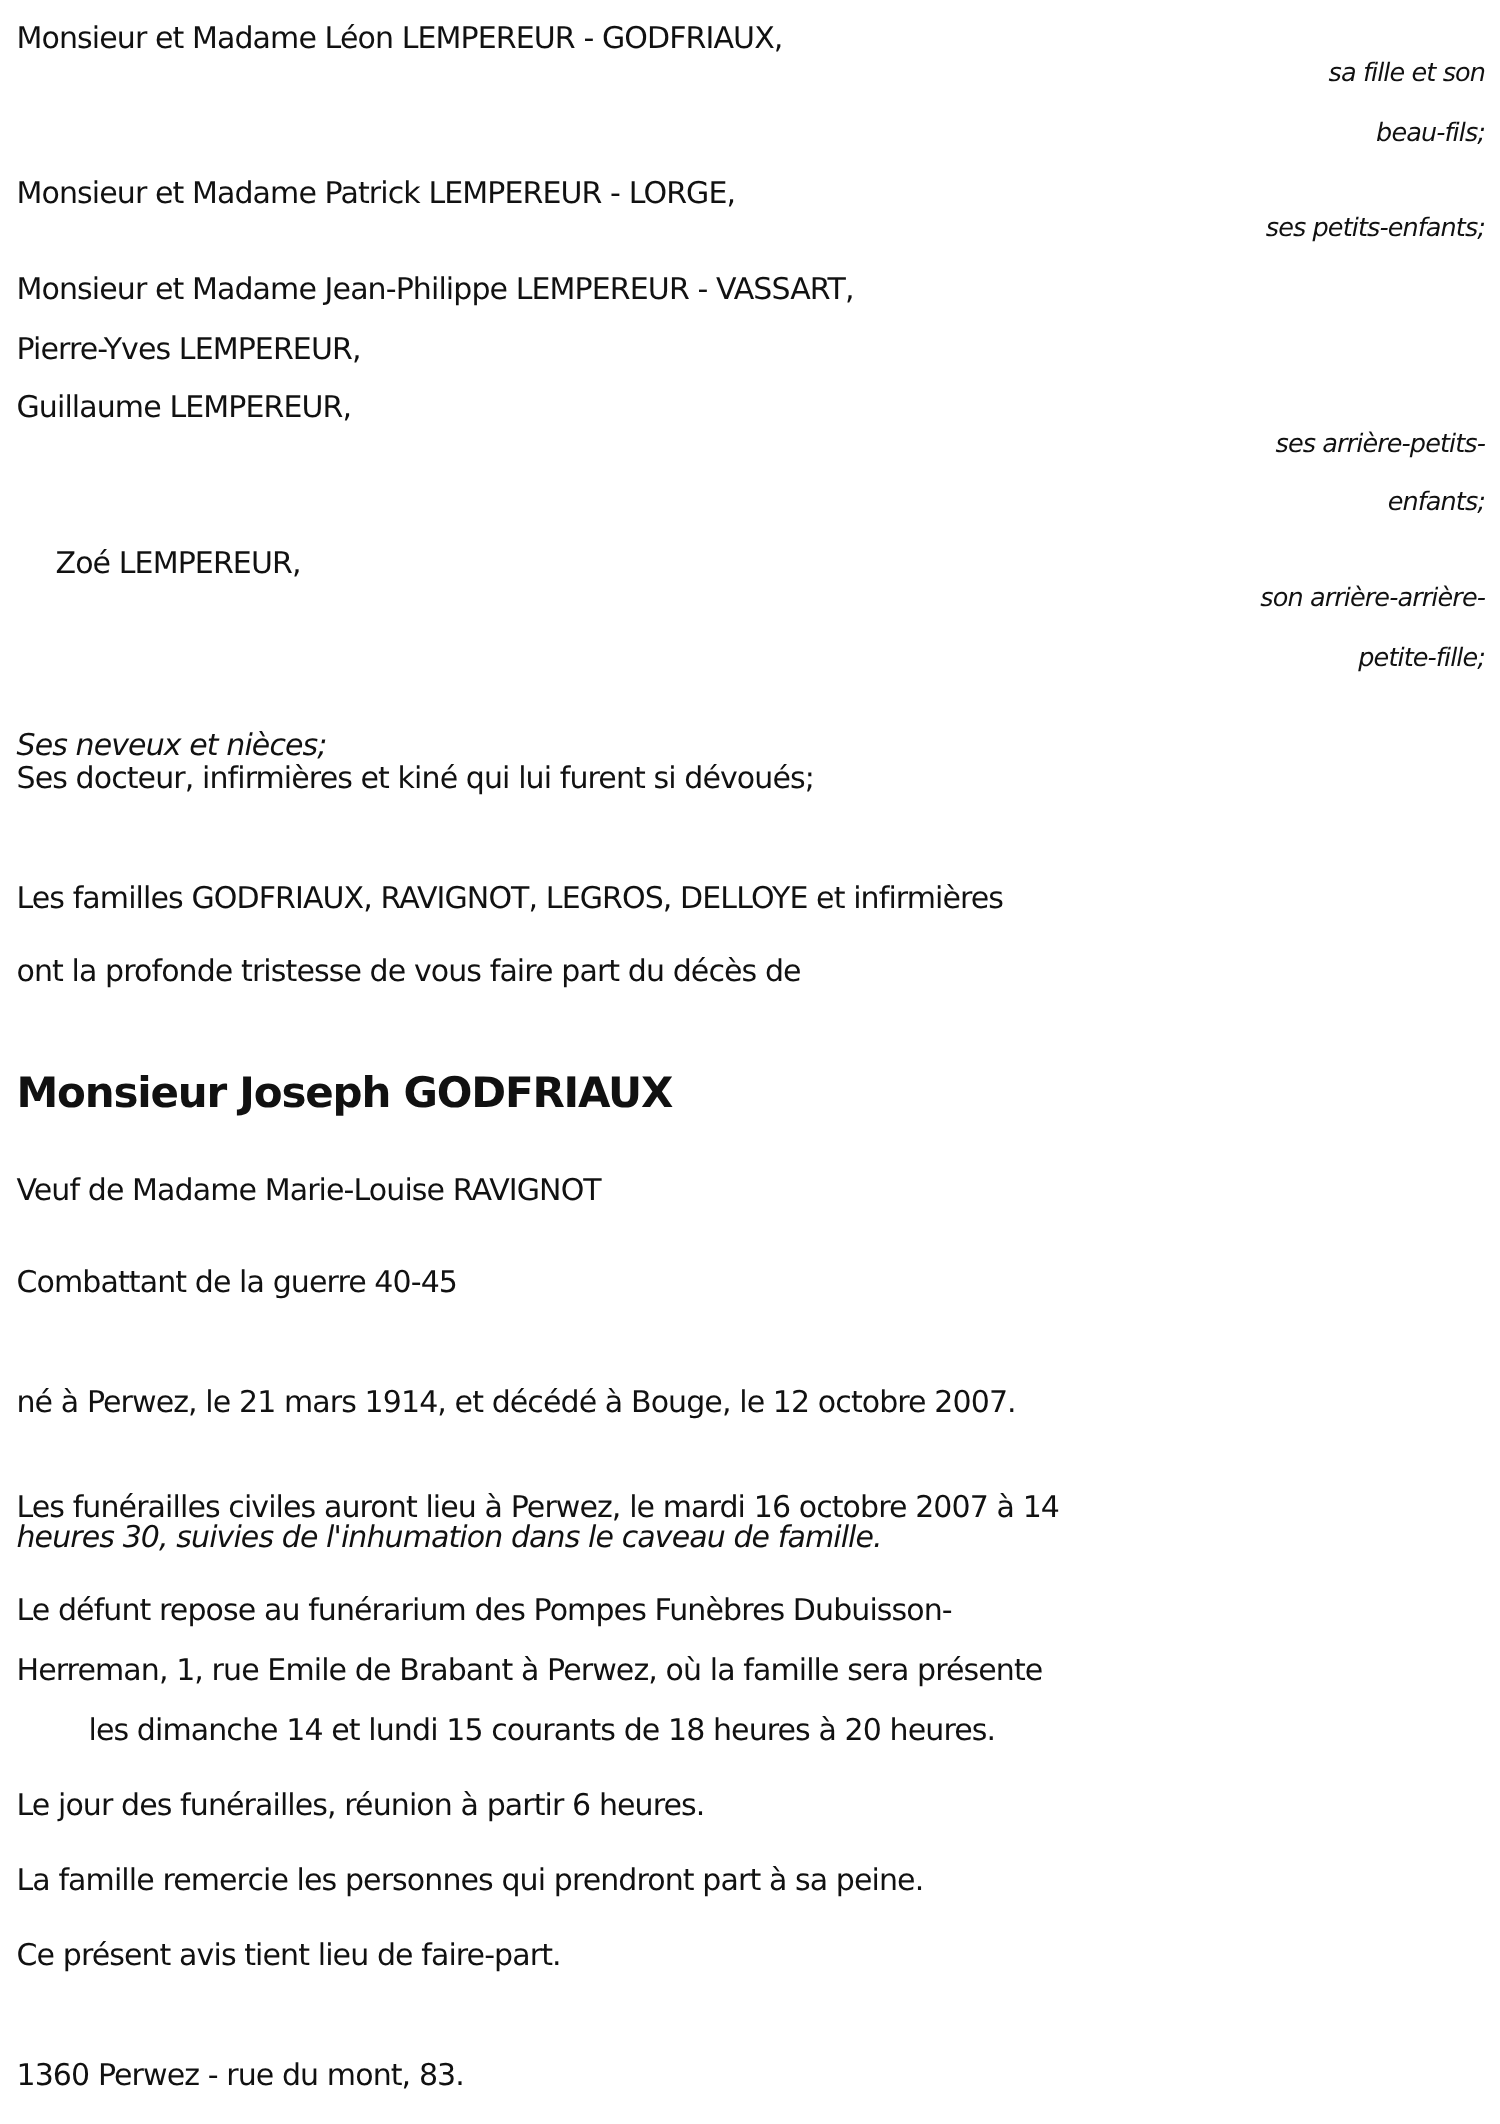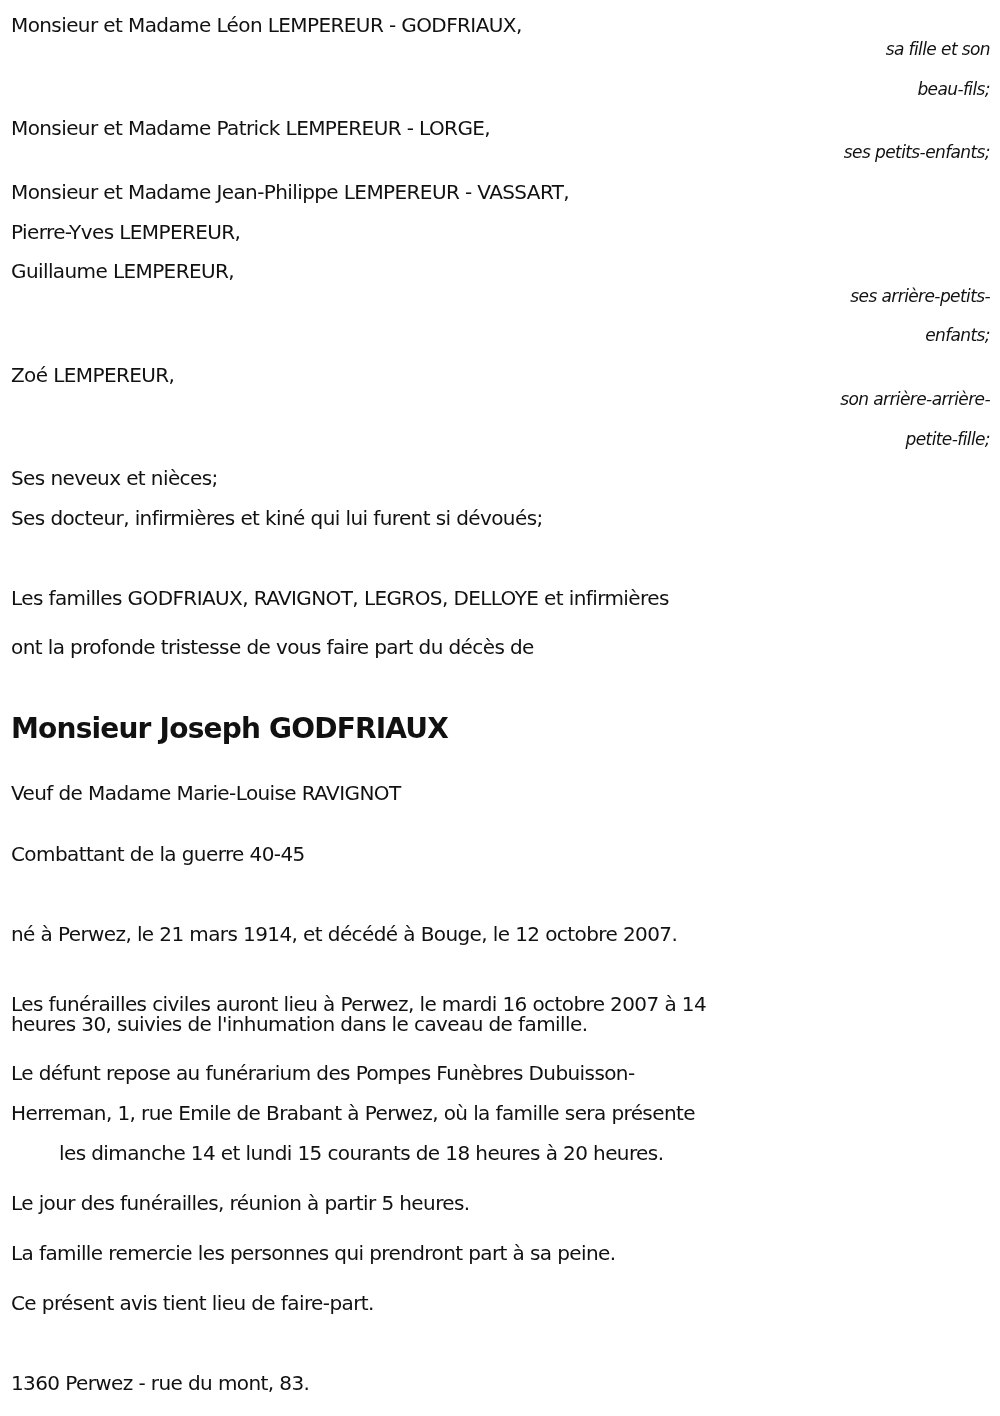--- a/index.html
+++ b/index.html
@@ -55,41 +55,41 @@
 
 <div class="line" style="top:128px;">Monsieur et Madame Patrick LEMPEREUR - LORGE,</div>
 <div class="rel" style="top:152px;">ses petits-enfants;</div>
 
 <div class="line" style="top:192px;">Monsieur et Madame Jean-Philippe LEMPEREUR - VASSART,</div>
 <div class="line" style="top:232px;">Pierre-Yves LEMPEREUR,</div>
 <div class="line" style="top:271px;">Guillaume LEMPEREUR,</div>
 <div class="rel" style="top:296px;margin-left:30px;">ses arrière-petits-</div>
 <div class="rel" style="top:335px;">enfants;</div>
 
-<div class="line" style="top:375px;">Zoé LEMPEREUR,</div>
+<div class="line" style="top:375px;margin-left:26px;">Zoé LEMPEREUR,</div>
 <div class="rel" style="top:399px;">son arrière-arrière-</div>
 <div class="rel" style="top:439px;">petite-fille;</div>
 
-<div class="line" style="top:478px;">Ses neveux et nièces;</div>
+<div class="line" style="top:496px;font-style:italic;">Ses neveux et nièces;</div>
 <div class="line" style="top:518px;">Ses docteur, infirmières et kiné qui lui furent si dévoués;</div>
 
 <div class="line" style="top:598px;">Les familles GODFRIAUX, RAVIGNOT, LEGROS, DELLOYE et infirmières</div>
 <div class="line" style="top:647px;">ont la profonde tristesse de vous faire part du décès de</div>
 
 <div class="title" style="top:729px;">Monsieur Joseph GODFRIAUX</div>
 
 <div class="line" style="top:793px;">Veuf de Madame Marie-Louise RAVIGNOT</div>
 <div class="line" style="top:854px;">Combattant de la guerre 40-45</div>
 
 <div class="line" style="top:934px;">né à Perwez, le 21 mars 1914, et décédé à Bouge, le 12 octobre 2007.</div>
 
 <div class="line" style="top:1004px;">Les funérailles civiles auront lieu à Perwez, le mardi 16 octobre 2007 à 14</div>
-<div class="line" style="top:1024px;">heures 30, suivies de l'inhumation dans le caveau de famille.</div>
+<div class="line" style="top:1024px;font-style:italic;">heures 30, suivies de l'inhumation dans le caveau de famille.</div>
 
 <div class="line" style="top:1073px;">Le défunt repose au funérarium des Pompes Funèbres Dubuisson-</div>
 <div class="line" style="top:1113px;">Herreman, 1, rue Emile de Brabant à Perwez, où la famille sera présente</div>
 <div class="line" style="top:1153px;margin-left:48px;">les dimanche 14 et lundi 15 courants de 18 heures à 20 heures.</div>
 
-<div class="line" style="top:1203px;">Le jour des funérailles, réunion à partir 5 heures.</div>
+<div class="line" style="top:1203px;">Le jour des funérailles, réunion à partir 6 heures.</div>
 <div class="line" style="top:1253px;">La famille remercie les personnes qui prendront part à sa peine.</div>
 <div class="line" style="top:1303px;">Ce présent avis tient lieu de faire-part.</div>
 
 <div class="line" style="top:1383px;">1360 Perwez - rue du mont, 83.</div>
 
 </body></html>

